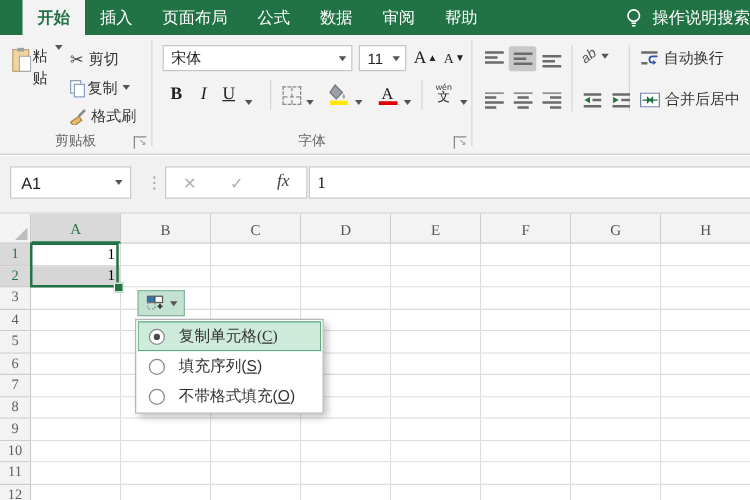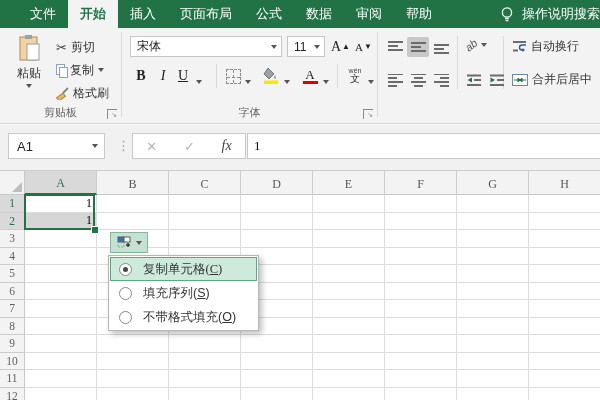--- a/index.html
+++ b/index.html
@@ -37,21 +37,21 @@
   }
   .launcher{
     position:absolute;bottom:4px;right:4px;width:9px;height:9px;
     border-top:1px solid #8a8a8a;border-left:1px solid #8a8a8a;
     font-size:7px;color:#8a8a8a;line-height:9px;text-align:right;
   }
   .caret{display:inline-block;width:0;height:0;border-left:3.5px solid transparent;
     border-right:3.5px solid transparent;border-top:4px solid #555;vertical-align:middle;}
   .rib-text{font-size:12px;color:#333;}
   
-  #paste-btn{position:absolute;left:8px;top:6px;width:42px;height:66px;display:flex;flex-direction:column;align-items:center;}
+  #paste-btn{position:absolute;left:8px;top:6px;width:42px;height:66px;display:flex;flex-direction:row;align-items:flex-start;}
   #paste-btn .rib-text{margin-top:3px;}
   #paste-btn .caret{margin-top:2px;}
   .clip-row{position:absolute;left:56px;height:18px;display:flex;align-items:center;gap:4px;}
   .copy-pages{position:relative;width:10px;height:12px;}
   .copy-pages::before,.copy-pages::after{content:"";position:absolute;width:7px;height:9px;background:#fff;border:1px solid #8aa0bd;}
   .copy-pages::before{left:0;top:0;}
   .copy-pages::after{left:3px;top:3px;}
   .scissors{font-size:13px;color:#444;line-height:1;}
   
   .combo{
@@ -141,21 +141,20 @@
     margin:0 11px 0 5px;flex:0 0 auto;display:flex;align-items:center;justify-content:center;}
   .radio.sel::after{content:"";width:5px;height:5px;background:#4a4a4a;border-radius:50%;}
   .mi-label{font-size:12.5px;color:#333;white-space:nowrap;}
   .accel{text-decoration:underline;}
 </style>
 </head>
 <body>
 
 <div id="tabbar">
   <div id="tabs" style="display:flex;align-items:stretch;">
-      <div class="tab">文件</div>
       <div class="tab active">开始</div>
       <div class="tab">插入</div>
       <div class="tab">页面布局</div>
       <div class="tab">公式</div>
       <div class="tab">数据</div>
       <div class="tab">审阅</div>
       <div class="tab">帮助</div>
     </div>
   <div id="tellme">
     <svg width="16" height="17" viewBox="0 0 16 17">

